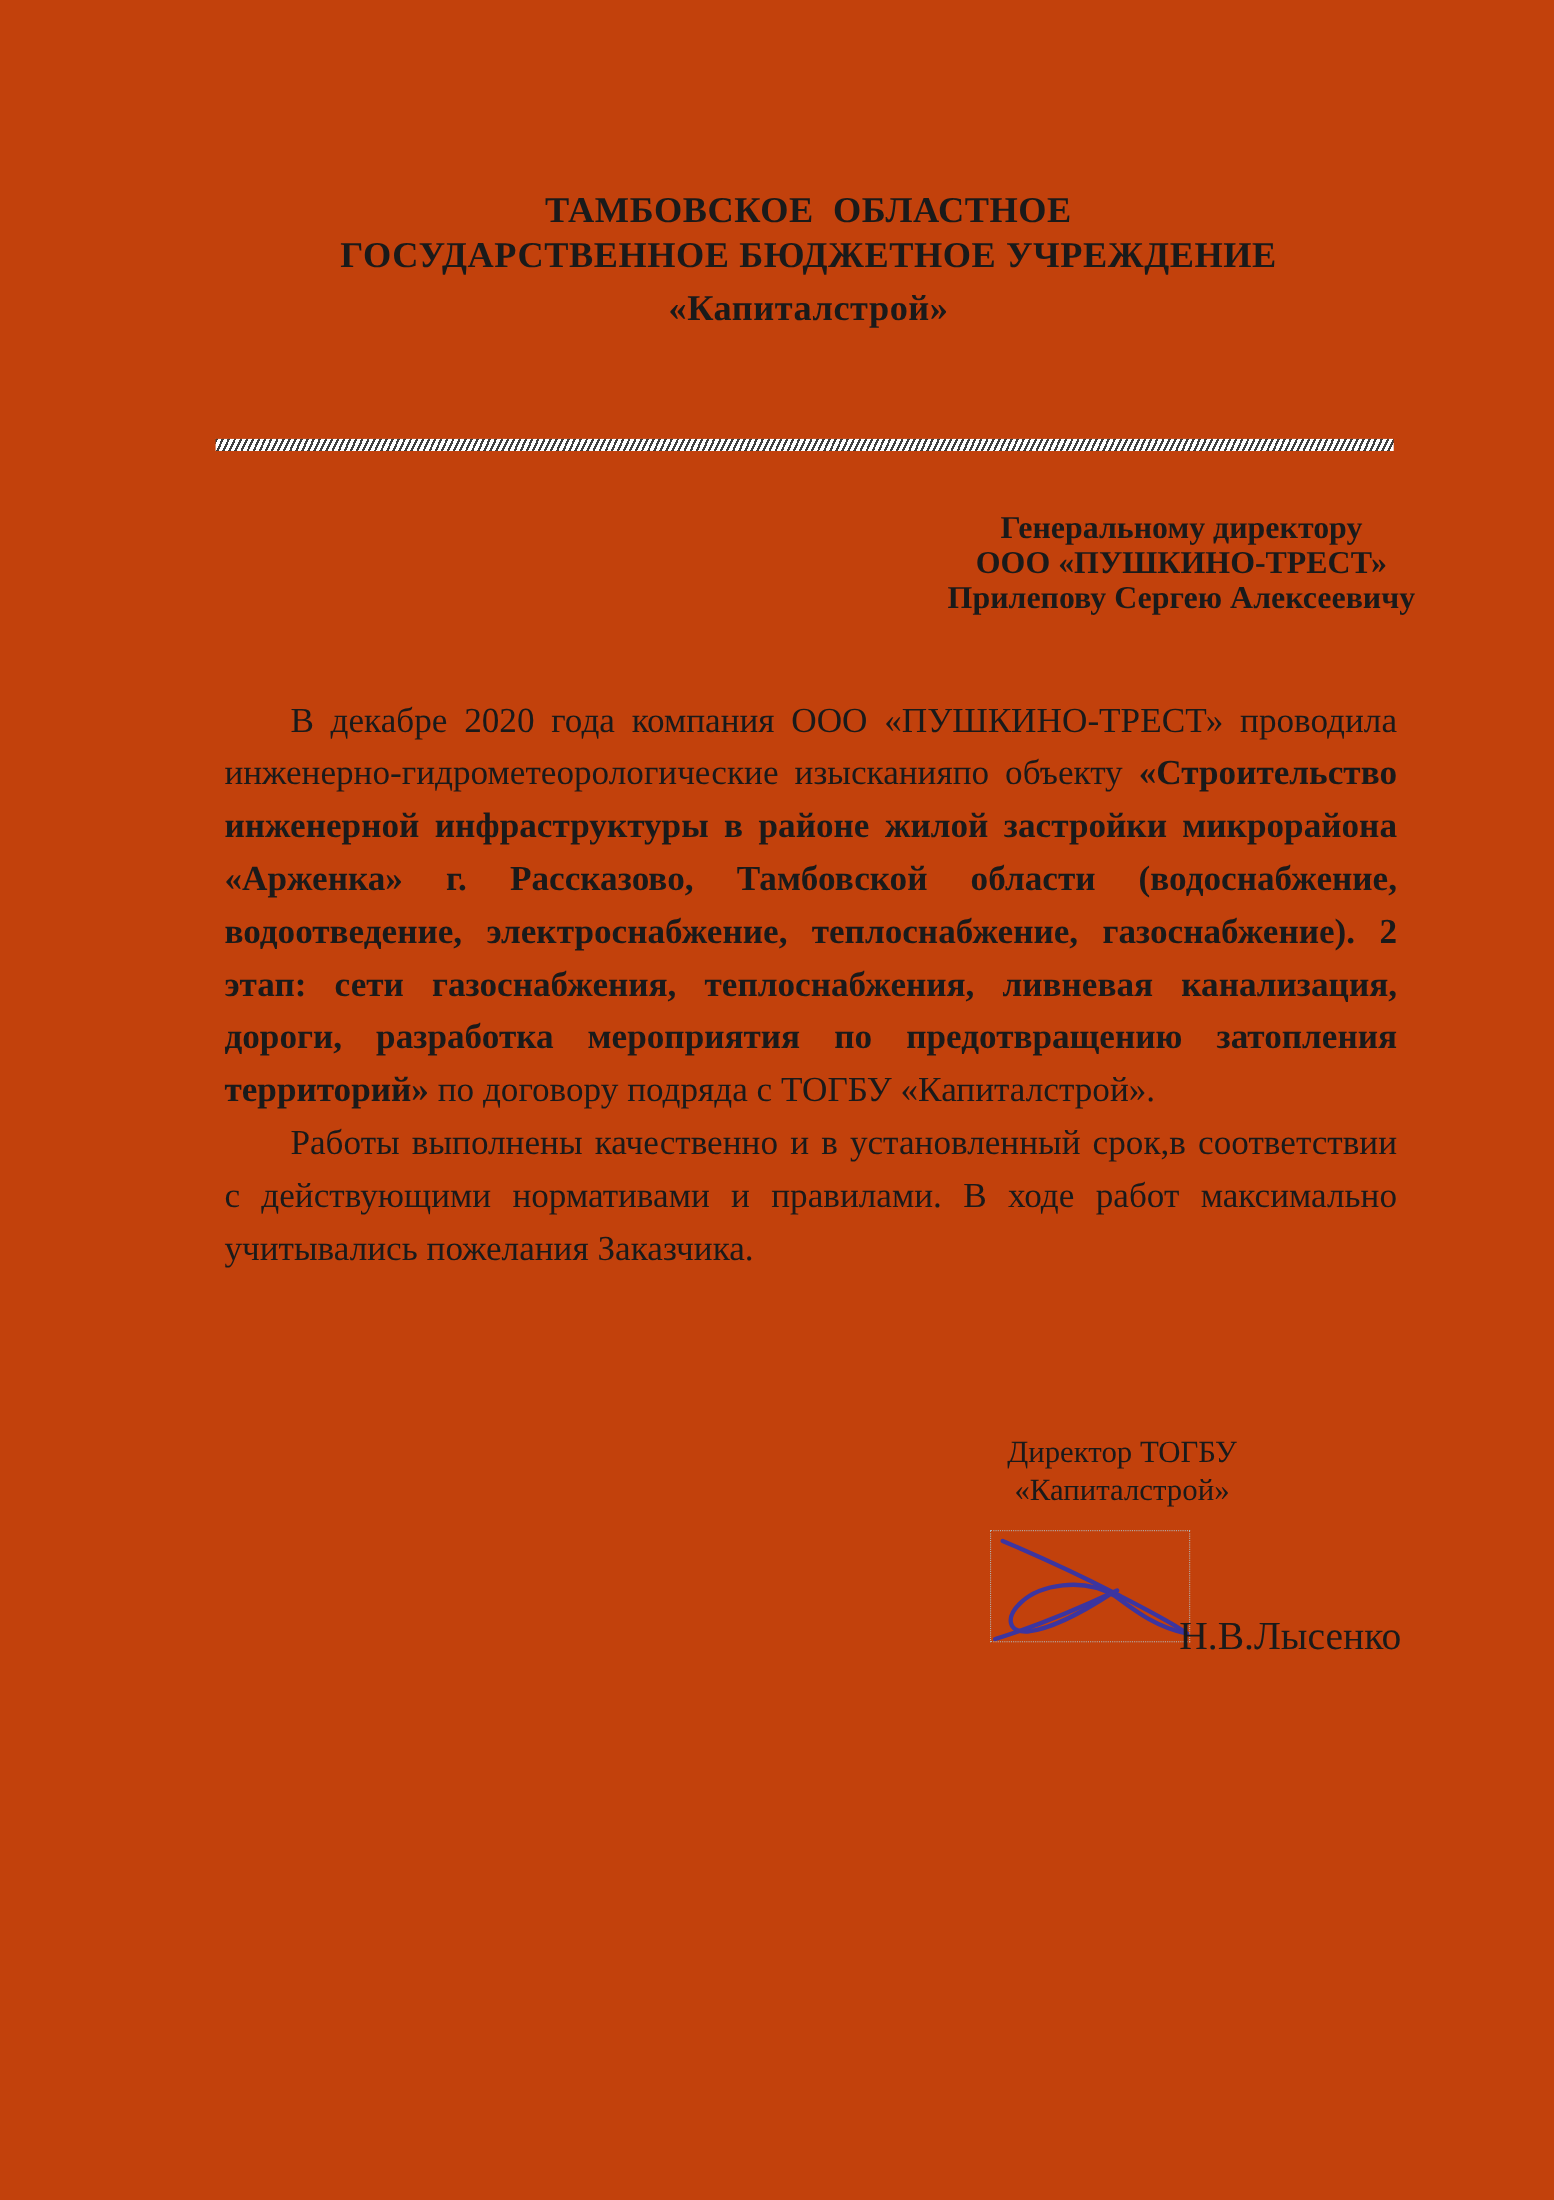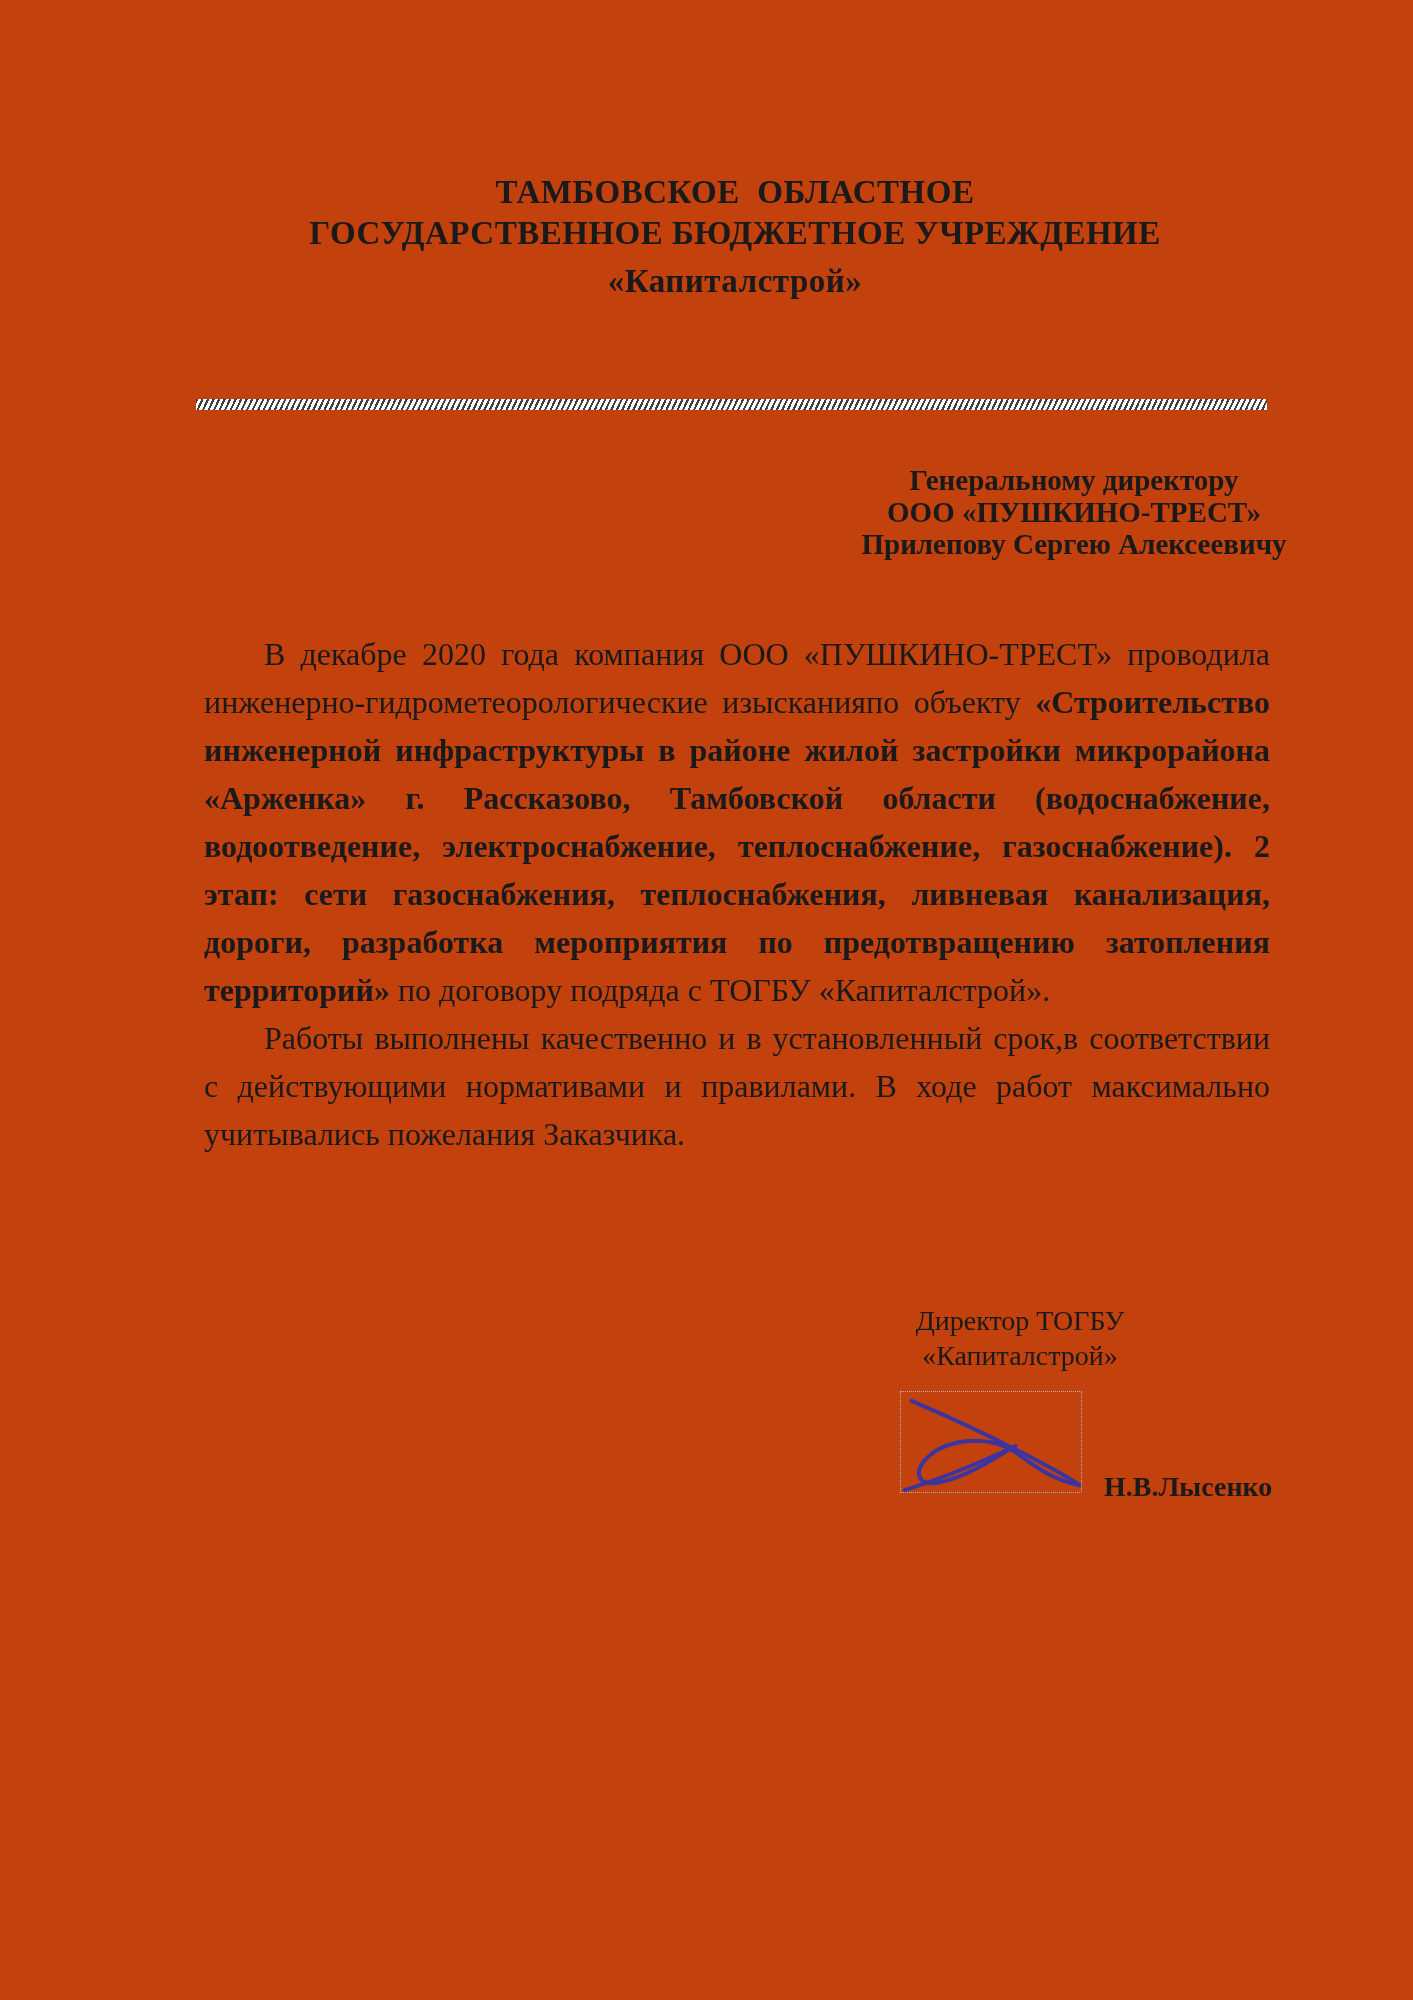--- a/index.html
+++ b/index.html
@@ -50,22 +50,22 @@
     text-align:center;font-size:28px;line-height:35px;
   }
 
   .sig-image{
     position:absolute;left:900px;top:1391px;width:182px;height:102px;
     border:1px dotted #b3b3b3;box-sizing:border-box;
   }
   .sig-image svg{display:block;width:100%;height:100%;}
 
   .sig-name{
-    position:absolute;left:1104px;top:1471px;
-    font-size:28px;font-weight:bold;line-height:32px;
+    position:absolute;left:1072px;top:1471px;
+    font-size:36px;font-weight:normal;line-height:32px;
   }
 </style>
 </head>
 <body>
 
 <div id="page">
 
   <div class="org-block">
     <div class="ws-pre">ТАМБОВСКОЕ  ОБЛАСТНОЕ</div>
     <div class="ws-pre">ГОСУДАРСТВЕННОЕ БЮДЖЕТНОЕ УЧРЕЖДЕНИЕ</div>

